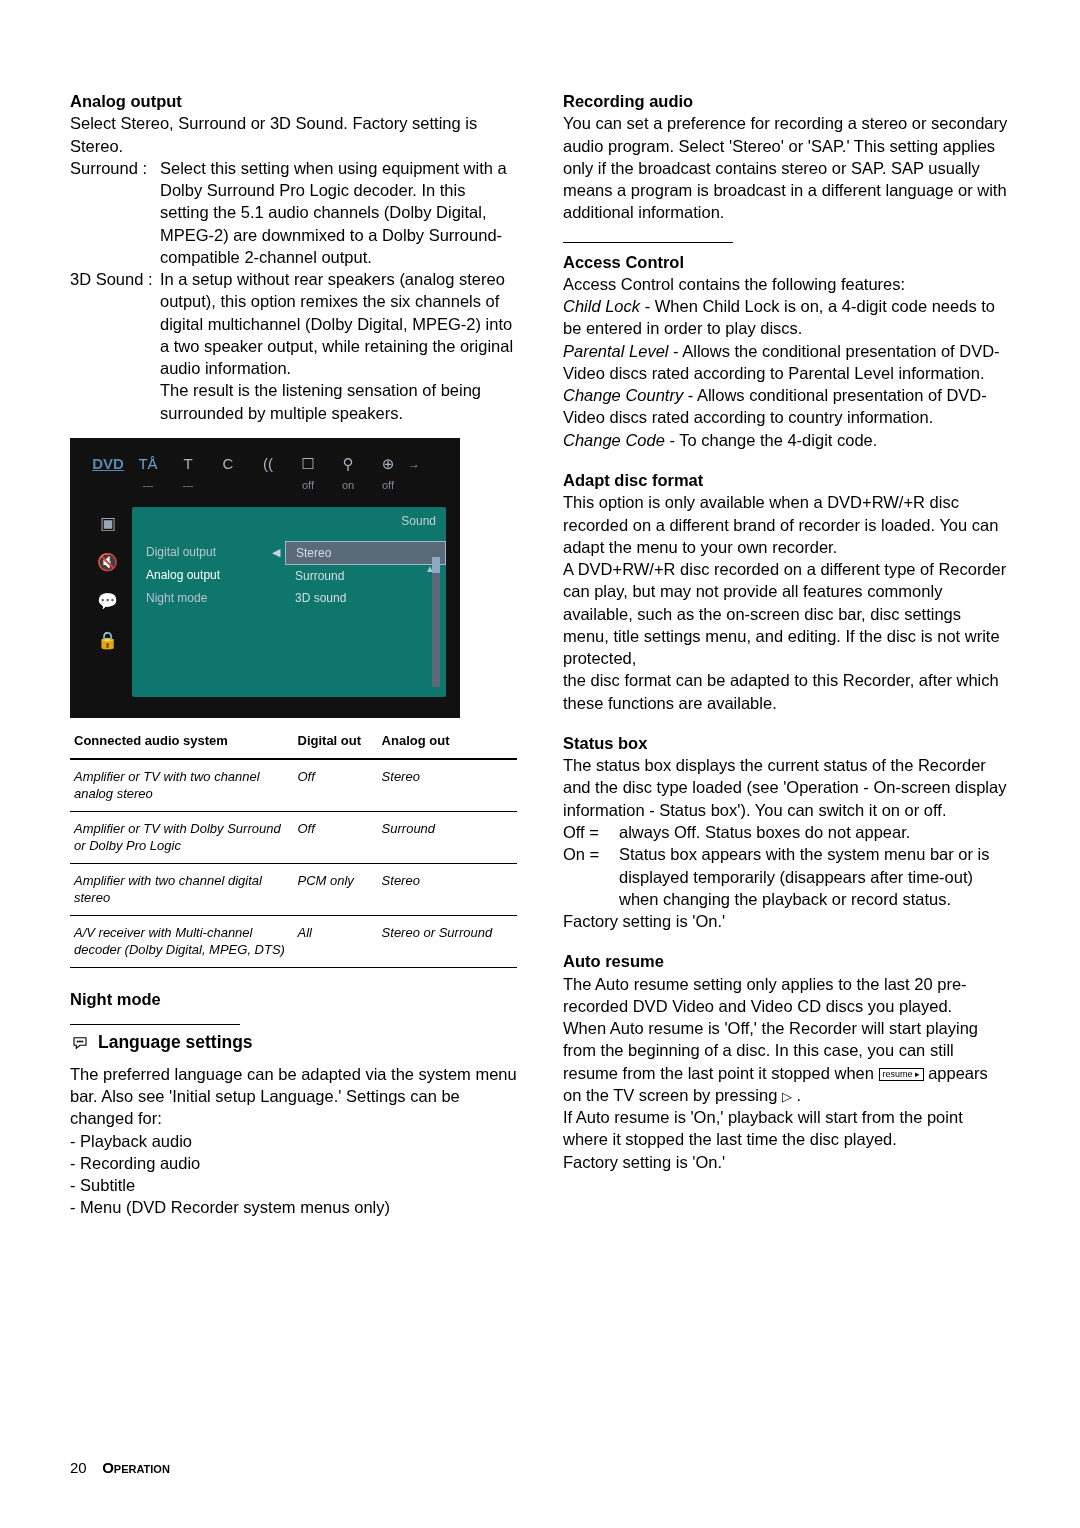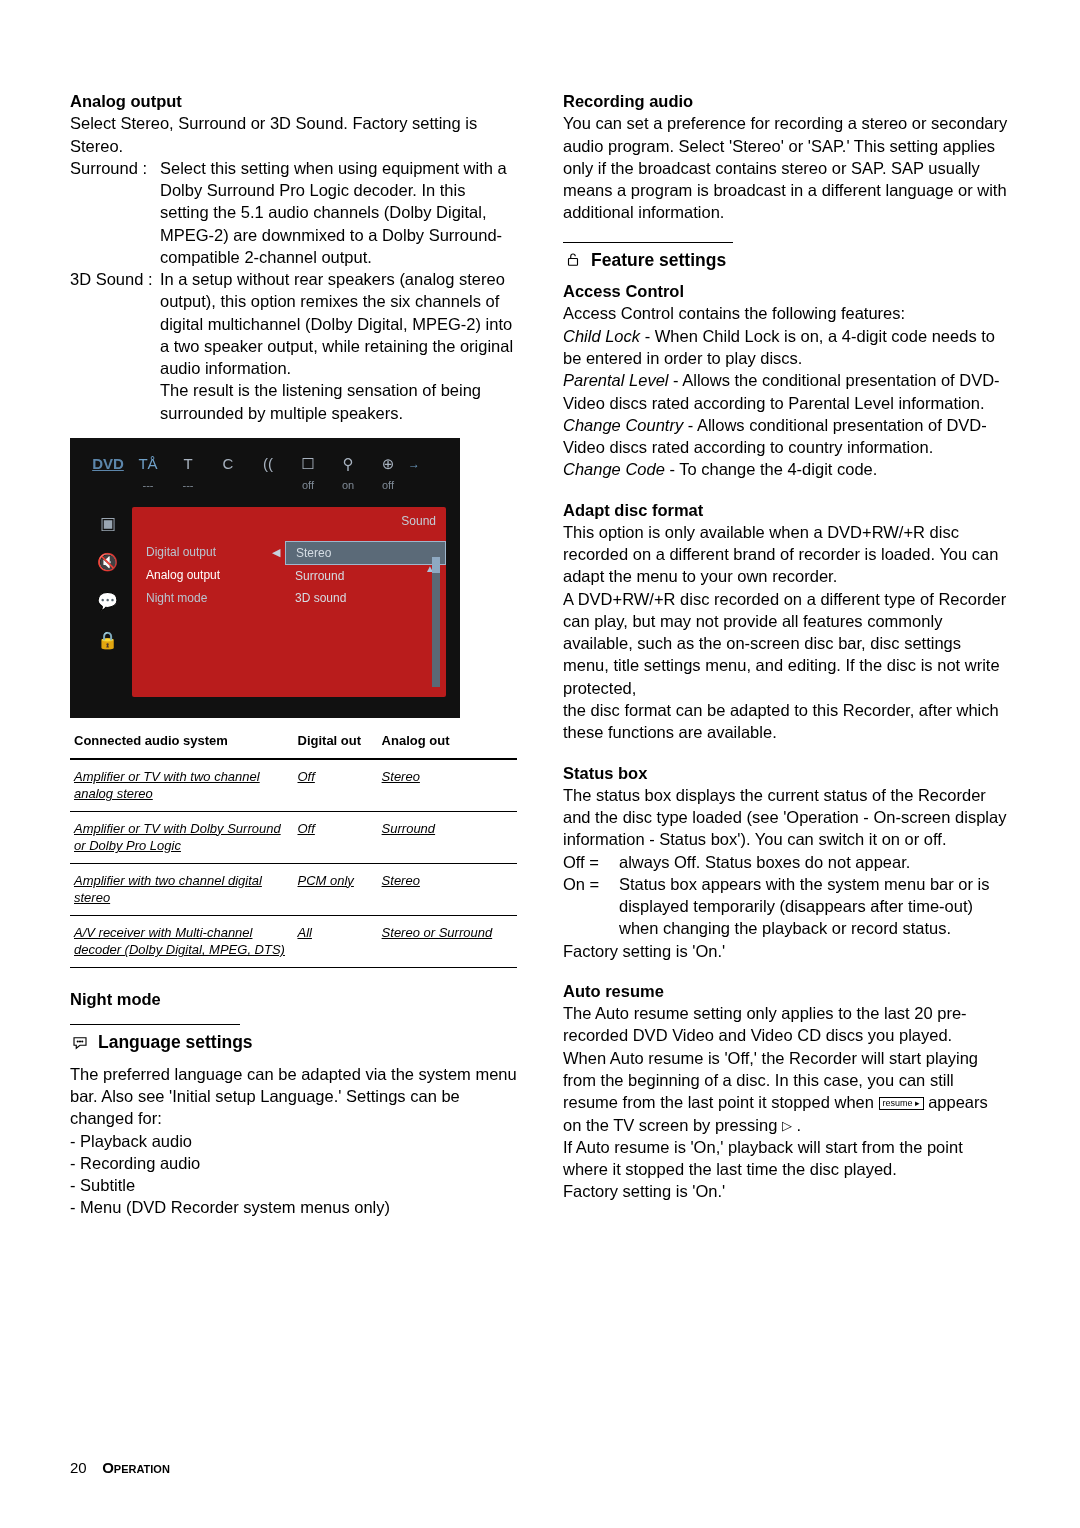--- a/index.html
+++ b/index.html
@@ -63,21 +63,21 @@
   }
   .osd .toprow2 span{ width:40px; text-align:center;}
   .osd .main {
     display:flex; margin-top:10px; height:190px;
   }
   .osd .sidebar { width:48px; display:flex; flex-direction:column; align-items:center; gap:16px; padding-top:6px;}
   .osd .sideicon { font-size:17px; color:#9aa6b2;}
   .osd .sideicon.sel{ color:#fff;}
   .osd .panel {
     flex:1;
-    background:#b91c1c;
+    background:#0f766e;
     border-radius:2px;
     position:relative;
     padding:10px 0 10px 14px;
     box-sizing:border-box;
   }
   .osd .panel-title{ position:absolute; right:10px; top:6px; color:#c4cdd6; font-size:12px;}
   .osd .panel-body{ display:flex; margin-top:24px; gap:19px;}
   .osd .menu-col{ flex:0 0 120px; color:#b9c4cf; font-size:12px; line-height:1.9;}
   .osd .menu-col .sel{ color:#fff;}
   .osd .options{ flex:1;}
@@ -91,21 +91,21 @@
     content:"◀"; position:absolute; left:-14px; top:3px; color:#c6d2dd; font-size:11px;
   }
   .osd .scroll{ position:absolute; right:6px; top:50px; bottom:10px; width:8px; background:#5b6875;}
   .osd .thumb{ position:absolute; top:0; left:0; right:0; height:16px; background:#8ea9c2;}
   .osd .arrow{ position:absolute; right:5px; top:5px; font-size:10px; color:#a8c2da;}
 
   
   .tbl { width: 100%; border-collapse: collapse; margin-bottom: 20px; font-size:13px;}
   .tbl th, .tbl td { text-align:left; padding: 8px 4px; }
   .tbl th { font-weight:bold; font-size:13px; border-bottom:2px solid #000;}
-  .tbl td { border-bottom:1px solid #000; vertical-align:top;text-decoration:underline;}
+  .tbl td { border-bottom:1px solid #000; vertical-align:top;}
   .tbl td:first-child, .tbl th:first-child{ width:50%;}
   .tbl .ital{ font-style:italic;}
 
   
   .section-head {
     margin-top: 14px;
     margin-bottom: 8px;
   }
   .section-head .rule {
     border-top:1px solid #000;
@@ -275,29 +275,20 @@
 
   </div>
 
   <div class="col">
 
     <div class="bold">Recording audio</div>
     <div class="para">You can set a preference for recording a stereo or secondary audio program. Select 'Stereo' or 'SAP.' This setting applies only if the broadcast contains stereo or SAP. SAP usually means a program is broadcast in a different language or with additional information.</div>
 
     <div class="section-head">
       <div class="rule"></div>
-      <div class="line">
-        <span class="icon">
-          <svg viewBox="0 0 24 24" width="18" height="18" fill="none" stroke="#000" stroke-width="1.5">
-              <rect x="6" y="10" width="12" height="9" rx="1"></rect>
-              <path d="M9 10V7a3 3 0 0 1 6 0"></path>
-            </svg>
-        </span>
-        <span class="text">Feature settings</span>
-      </div>
     </div>
 
     <div class="bold">Access Control</div>
     <div>Access Control contains the following features:</div>
     <div>
       <span class="italic">Child Lock</span><span> - When Child Lock is on, a 4-digit code needs to be entered in order to play discs.</span>
     </div>
     <div>
       <span class="italic">Parental Level</span><span> - Allows the conditional presentation of DVD-Video discs rated according to Parental Level information.</span>
     </div>

